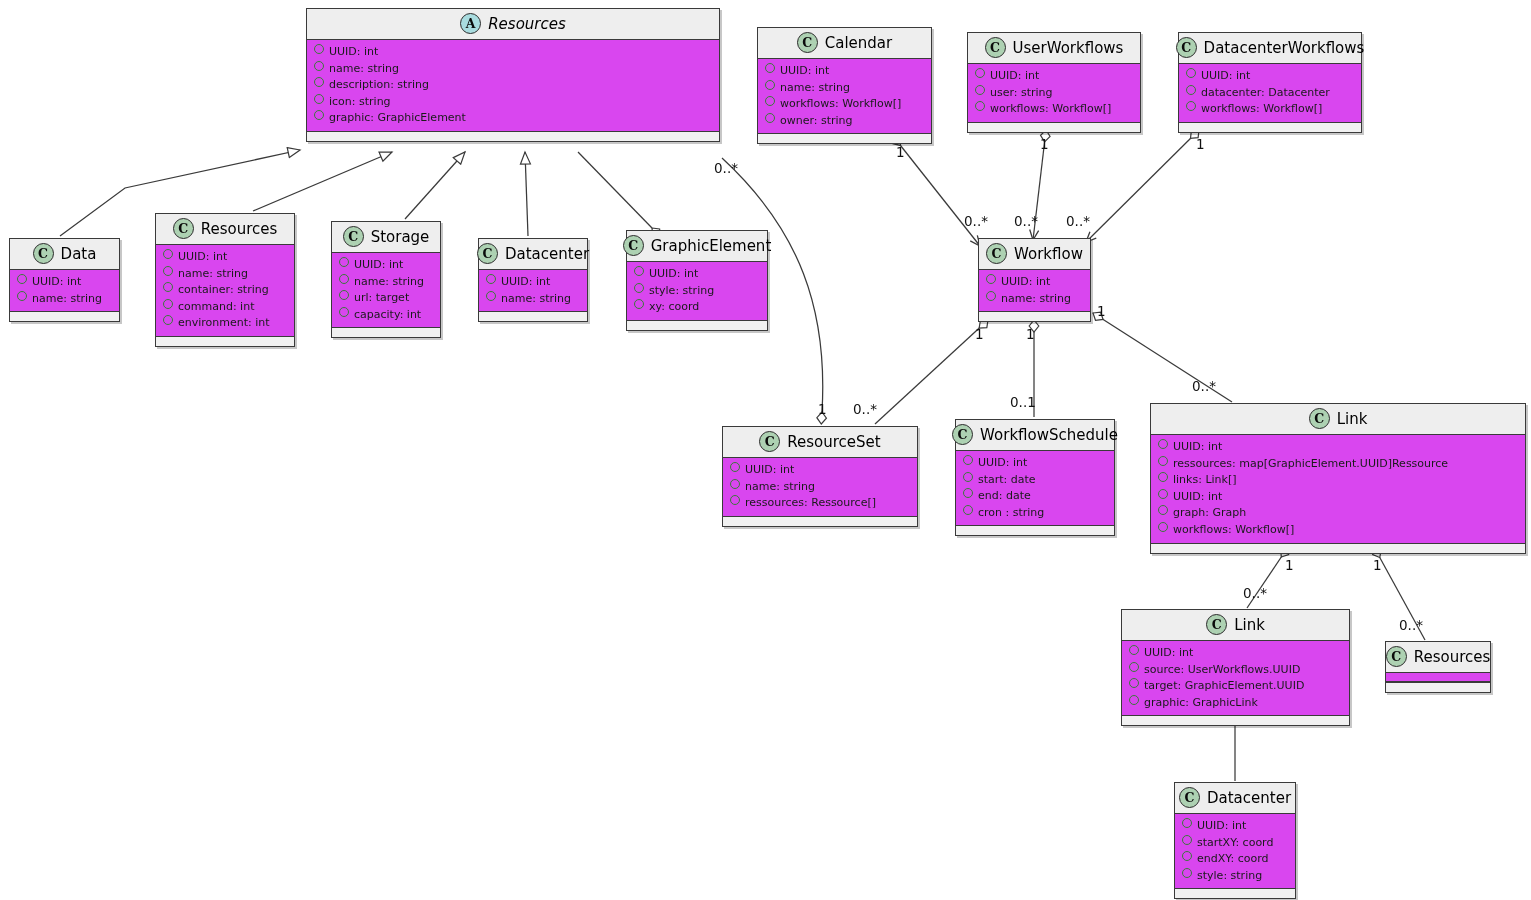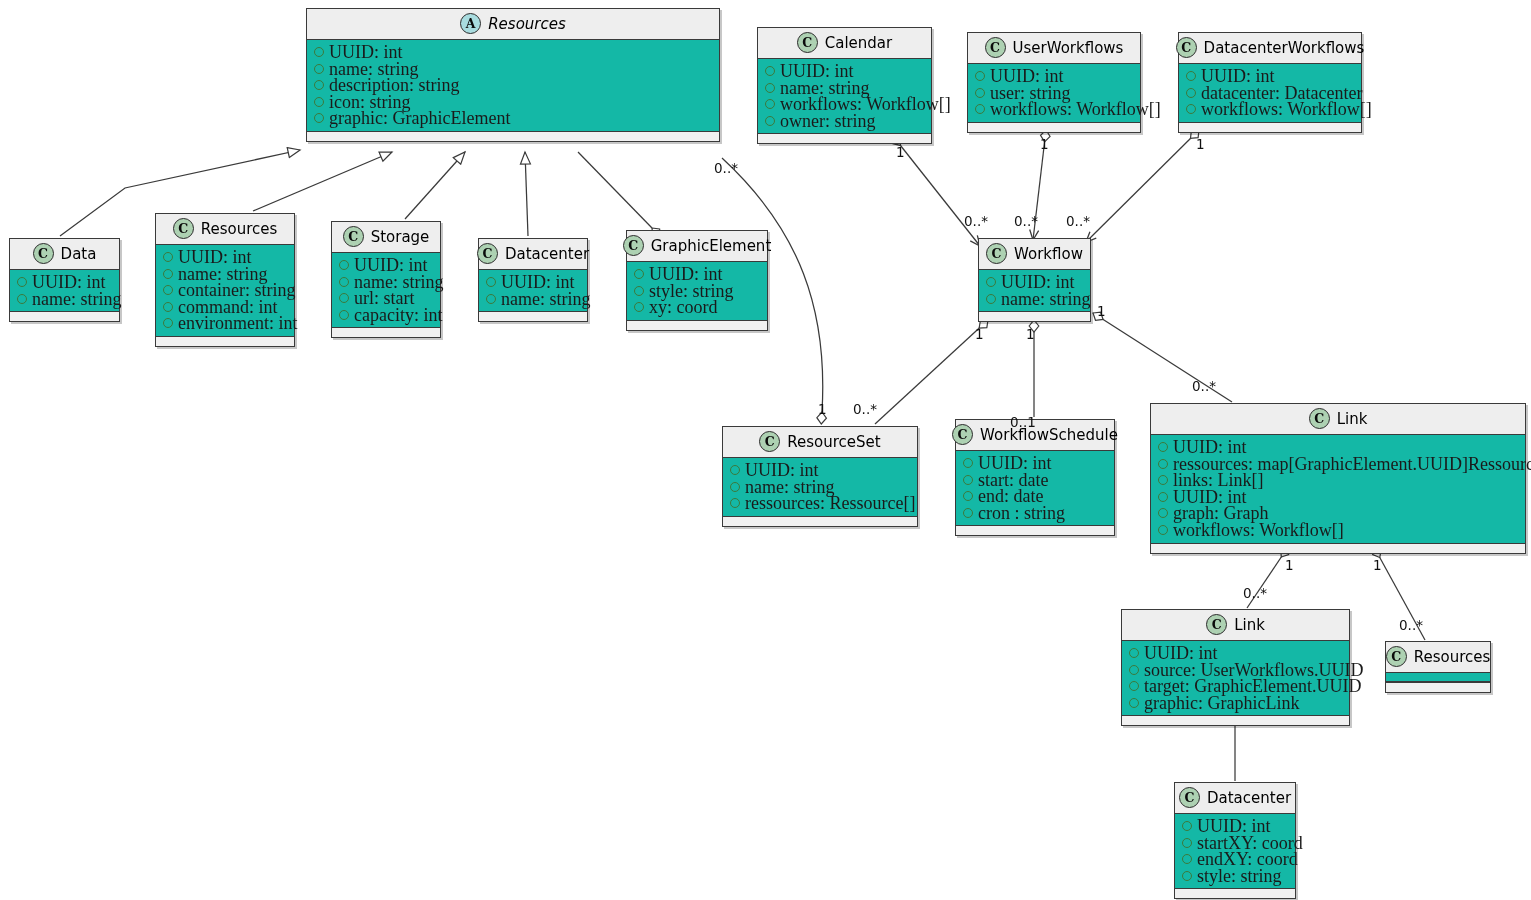--- a/index.html
+++ b/index.html
@@ -22,25 +22,24 @@
     border-bottom:1px solid #3A3A3A;
     text-align:center;
     padding:4px 10px 5px 10px;
     font-size:15px;
     color:#000;
     white-space:nowrap;
     display:flex;align-items:center;justify-content:center;gap:7px;
   }
   .cls.abstract .hdr .tname{font-style:italic;}
   .cls .body{
-    background:#14b8a6;
+    background:#d946ef;
     padding:4px 8px 4px 7px;
-    font-size:18px;
+    font-size:11px;
     color:#1a1a1a;
-    font-family:Liberation Serif, serif;
   }
   .cls .foot{
     background:#F1F1F1;
     border-top:1px solid #3A3A3A;
     height:9px;
   }
   .cls .body.empty{height:8px;padding:0;border-bottom:1px solid #3A3A3A;}
   .attr{
     display:flex;align-items:baseline;gap:5px;
     line-height:16.6px;white-space:nowrap;
@@ -267,21 +266,21 @@
           <div class="attr">
             <span class="vis"></span>
             <span>UUID: int</span>
           </div>
           <div class="attr">
             <span class="vis"></span>
             <span>name: string</span>
           </div>
           <div class="attr">
             <span class="vis"></span>
-            <span>url: start</span>
+            <span>url: target</span>
           </div>
           <div class="attr">
             <span class="vis"></span>
             <span>capacity: int</span>
           </div>
         </div>
         <div class="foot"></div>
       </div>
       <div class="cls" style="left: 478px; top: 238px; width: 110px;">
         <div class="hdr">
@@ -482,20 +481,20 @@
       <span class="mult" style="left: 1040px; top: 136px;">1</span>
       <span class="mult" style="left: 1196px; top: 136px;">1</span>
       <span class="mult" style="left: 964px; top: 213px;">0..*</span>
       <span class="mult" style="left: 1014px; top: 213px;">0..*</span>
       <span class="mult" style="left: 1066px; top: 213px;">0..*</span>
       <span class="mult" style="left: 975px; top: 326px;">1</span>
       <span class="mult" style="left: 1026px; top: 326px;">1</span>
       <span class="mult" style="left: 1097px; top: 303px;">1</span>
       <span class="mult" style="left: 818px; top: 401px;">1</span>
       <span class="mult" style="left: 853px; top: 401px;">0..*</span>
-      <span class="mult" style="left: 1010px; top: 414px;">0..1</span>
+      <span class="mult" style="left: 1010px; top: 394px;">0..1</span>
       <span class="mult" style="left: 1192px; top: 378px;">0..*</span>
       <span class="mult" style="left: 1285px; top: 557px;">1</span>
       <span class="mult" style="left: 1243px; top: 585px;">0..*</span>
       <span class="mult" style="left: 1373px; top: 557px;">1</span>
       <span class="mult" style="left: 1399px; top: 617px;">0..*</span>
     </div>
 </div>
 
 </body></html>

